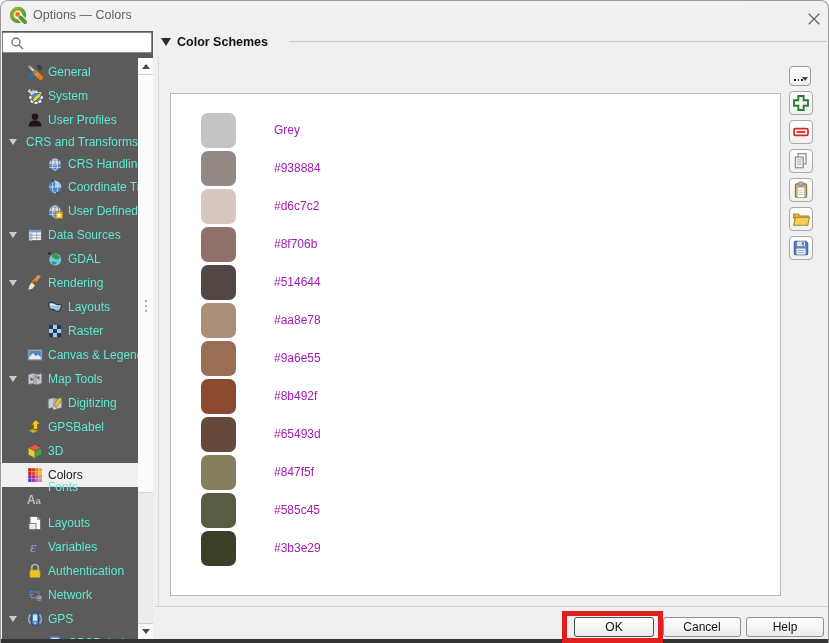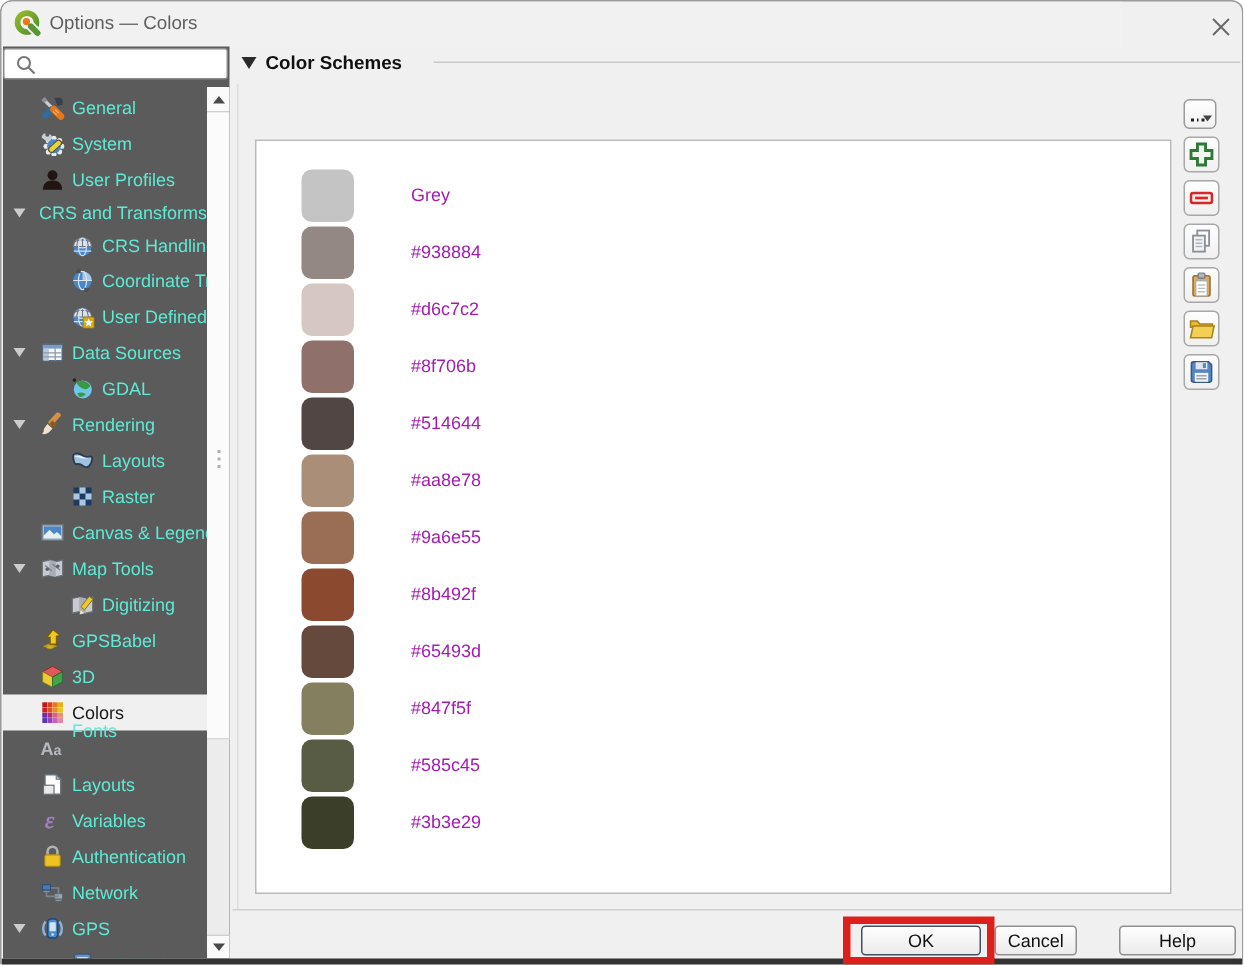--- a/index.html
+++ b/index.html
@@ -39,21 +39,21 @@
 #thead { position:absolute; left:0; top:0; width:609px; height:17px; background:linear-gradient(#ffffff,#f0f0f0); border-bottom:1px solid #c6c6c6; }
 #thsep { position:absolute; left:100px; top:0; width:1px; height:17px; background:#cfcfcf; }
 .thlab { position:absolute; white-space:nowrap; top:1px; font-size:12px; color:#111; }
 .swatch { position:absolute; left:30px; width:35px; height:35px; border-radius:7px; }
 .rowlab { position:absolute; white-space:nowrap; left:103px; font-size:12px; color:#a21caf; height:38px; line-height:38px; }
 .sidebtn { position:absolute; left:788px; width:24px; height:24px; background:linear-gradient(#fefefe,#f0f0f0); border:1px solid #a8a8a8; border-radius:4px; }
 .sidebtn svg { position:absolute; left:2px; top:2px; width:18px; height:18px; }
 
 .bbtn { position:absolute; top:616px; height:20px; background:linear-gradient(#fefefe,#ebebeb); border:1px solid #8f8f8f; border-radius:3px; font-size:12px; color:#111; text-align:center; line-height:18px; }
 #okbtn { left:573px; width:80px; border-color:#46505c; }
-#cancelbtn { left:662px; width:55px; }
+#cancelbtn { left:662px; width:78px; }
 #helpbtn { left:745px; width:78px; }
 #redrect { position:absolute; left:561px; top:610px; width:101px; height:32px; border:5px solid #de201c; z-index:5; }
 #bottomstrip { position:absolute; left:0; top:638px; width:829px; height:5px; background:#333333; }
 </style></head>
 <body>
 <div id="win">
   <div id="titlebar">
     <span id="logo"><svg width="20" height="20" viewBox="0 0 20 20">
 <defs>
             <linearGradient id="qg" x1="0" y1="0" x2="1" y2="1">

